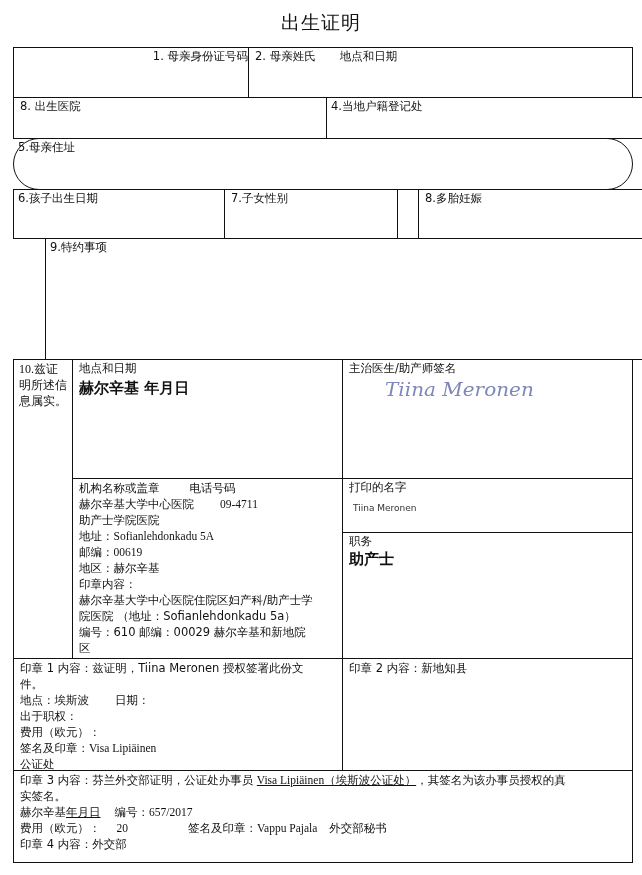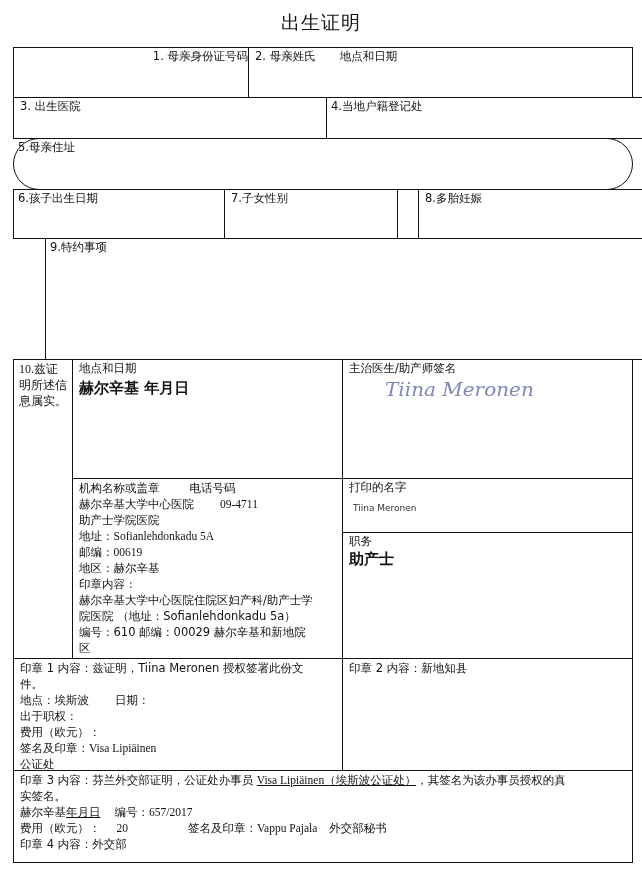--- a/index.html
+++ b/index.html
@@ -26,21 +26,21 @@
 <div class="cell" style="left:13px;top:47px;width:236px;height:51px;text-align:right;">
   <div class="lbl">1.   母亲身份证号码</div>
 </div>
 <div class="cell" style="left:248px;top:47px;width:385px;height:51px;">
   <div class="lbl">
     <span>2.   母亲姓氏</span><span class="sp" style="width:24px"></span><span>地点和日期</span>
   </div>
 </div>
 
 <div class="cell" style="left:13px;top:97px;width:314px;height:42px;">
-  <div class="lbl">3.   出生医院</div>
+  <div class="lbl">8.   出生医院</div>
 </div>
 <div class="cell" style="left:326px;top:97px;width:326px;height:42px;">
   <div class="lbl" style="padding-left:4px">4.当地户籍登记处</div>
 </div>
 
 <div class="cell" style="left:13px;top:138px;width:620px;height:52px;border-radius:26px;">
   <div class="lbl" style="padding-left:4px">5.母亲住址</div>
 </div>
 
 <div class="cell" style="left:13px;top:189px;width:212px;height:50px;">

